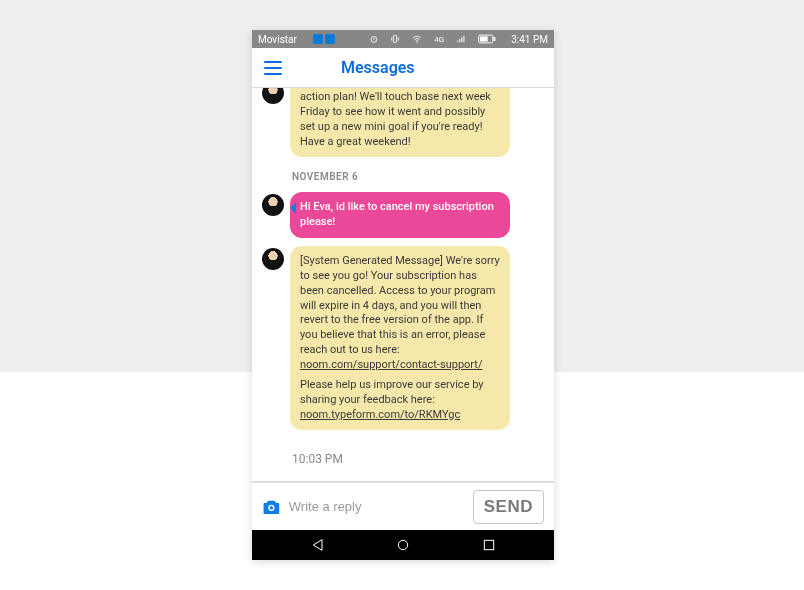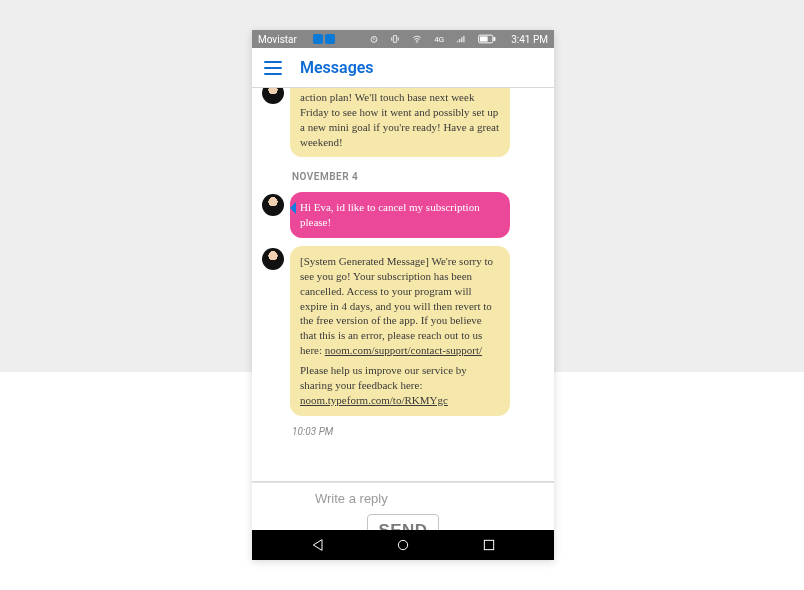--- a/index.html
+++ b/index.html
@@ -39,20 +39,21 @@
   .statusbar .spacer { flex:1; }
   .statusbar .right-icons { display:flex; align-items:center; gap:11px; }
   .statusbar .clock { margin-left:4px; font-size:10px; }
   
   .appheader {
     height: 40px;
     display: flex;
     align-items: center;
     padding: 0 12px;
     border-bottom: 1px solid #d8d8d8;
+    gap: 41px;
   }
   .hamburger {
     width: 22px; height: 22px; display:flex; flex-direction:column; justify-content:center; gap:4px;
     margin-right: 14px; cursor:pointer;
   }
   .hamburger span { display:block; height:2px; background:#0e6cd6; border-radius:1px; width:18px; }
   .appheader .title { color:#0e6cd6; font-weight:600; font-size:16px; }
   
   .chat {
     flex: 1 1 auto;
@@ -70,21 +71,20 @@
     position:relative; overflow:hidden;
   }
   .avatar.clipped-top { margin-top:-6px; }
   .bubble {
     border-radius: 12px;
     padding: 8px 10px;
     font-size: 11px;
     line-height: 1.35;
     max-width: 220px;
     position:relative;
-    font-family:Liberation Serif, serif;
   }
   .bubble.yellow {
     background: #f6e8ab;
     color: #3a3a3a;
   }
   .bubble.yellow.cut-top { border-top-left-radius: 0; border-top-right-radius: 0; margin-top:-6px; }
   .bubble.blue {
     background: #ec4899;
     color: #ffffff;
     font-weight: 500;
@@ -96,30 +96,29 @@
   .bubble.yellow.tail::before {
     content:""; position:absolute; left:-6px; top:10px;
     border: 6px solid transparent; border-right-color:#f6e8ab;
   }
   .bubble a, .bubble .link { color: inherit; text-decoration: underline; }
   .date-sep {
     color:#8a8a8a; font-size:10px; font-weight:600; letter-spacing:0.5px;
     padding: 6px 0 2px 30px;
   }
   .timestamp {
-    color:#8a8a8a; font-size:10px; padding-left: 30px; margin-top:2px;font-style:italic;
+    color:#8a8a8a; font-size:12px; padding-left: 30px; margin-top:14px;
   }
   .chat-bottom-divider {
     border-top:1px solid #d8d8d8;
   }
   
   .replybar {
     height: 48px; display:flex; align-items:center; padding: 0 10px; gap:8px;
     border-top:1px solid #e2e2e2;
-    flex-direction:column;
   }
   .camera-icon { width:20px; height:16px; color:#0e7fe1; }
   .reply-input {
     flex:1; border:none; outline:none; font-size:13px; color:#333;
   }
   .reply-input::placeholder { color:#9a9a9a; }
   .send-btn {
     border:1px solid #c4c4c4; background:#fff; color:#7a7a7a;
     font-size:17px; font-weight:600; letter-spacing:0.5px;
     padding: 6px 10px; border-radius:4px; cursor:pointer;
@@ -185,21 +184,21 @@
 
   <div class="chat">
 
     <div class="bubble-row left" style="margin-top:-6px;">
       <div class="avatar clipped-top"></div>
       <div class="bubble yellow cut-top">
         <span>action plan! We'll touch base next week Friday to see how it went and possibly set up a new mini goal if you're ready! Have a great weekend!</span>
       </div>
     </div>
 
-    <div class="date-sep">NOVEMBER 4</div>
+    <div class="date-sep">NOVEMBER 6</div>
 
     <div class="bubble-row left">
       <div class="avatar"></div>
       <div class="bubble blue">
         <span>Hi Eva, id like to cancel my subscription please!</span>
       </div>
     </div>
 
     <div class="bubble-row left">
       <div class="avatar"></div>

